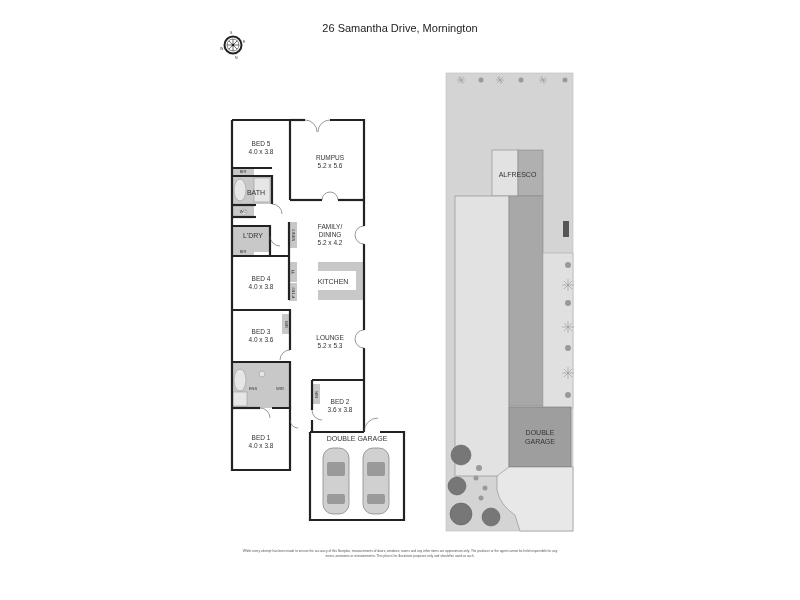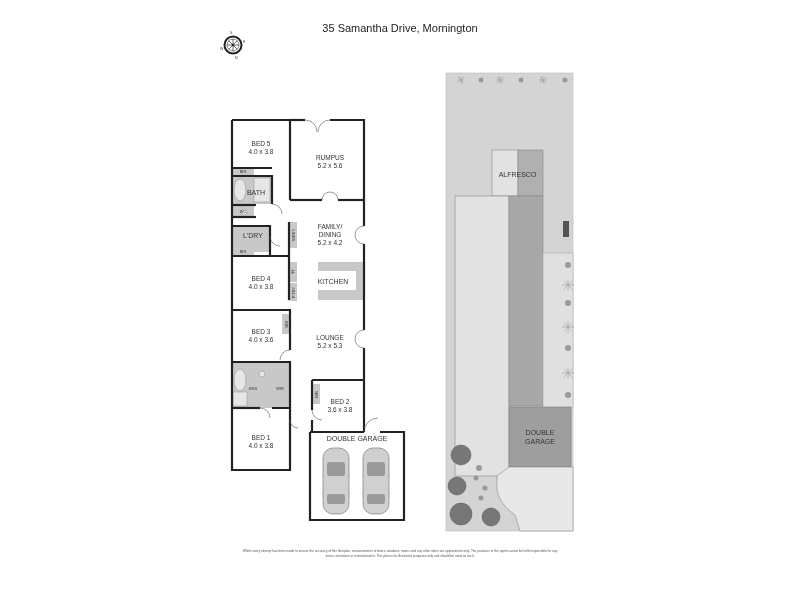--- a/index.html
+++ b/index.html
@@ -9,21 +9,21 @@
   .plan { position:absolute; left:0; top:0; width:800px; height:600px; }
   .room-label { position:absolute; text-align:center; font-size:6.5px; line-height:8px; color:#333; }
   .room-label .dim { display:block; }
   .small-lbl { position:absolute; font-size:4px; color:#333; text-align:center; }
   .site-lbl { position:absolute; text-align:center; font-size:7px; color:#333; line-height:9px; }
   .disclaimer { position:absolute; left:240px; width:320px; top:549px; font-size:3.2px; line-height:4.5px; text-align:center; color:#555; }
 </style>
 </head>
 <body>
 
-<div class="title">35 Samantha Drive, Mornington</div>
+<div class="title">26 Samantha Drive, Mornington</div>
 
 <svg class="compass" viewBox="0 0 30 30">
   <circle cx="15" cy="15" r="8.5" fill="none" stroke="#222" stroke-width="2"></circle>
   <circle cx="15" cy="15" r="6" fill="#fff" stroke="#333" stroke-width="0.6"></circle>
   <g stroke="#333" stroke-width="0.7">
     <line x1="15" y1="9" x2="15" y2="21"></line>
       <line x1="9" y1="15" x2="21" y2="15"></line>
     <line x1="10.8" y1="10.8" x2="19.2" y2="19.2"></line>
       <line x1="19.2" y1="10.8" x2="10.8" y2="19.2"></line>
   </g>

